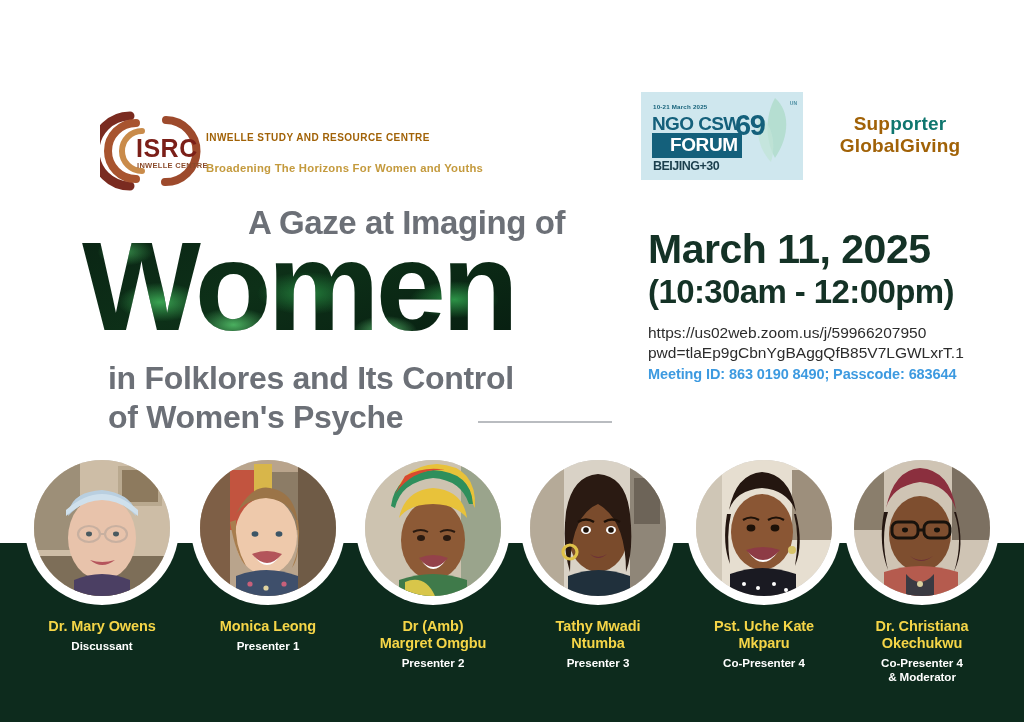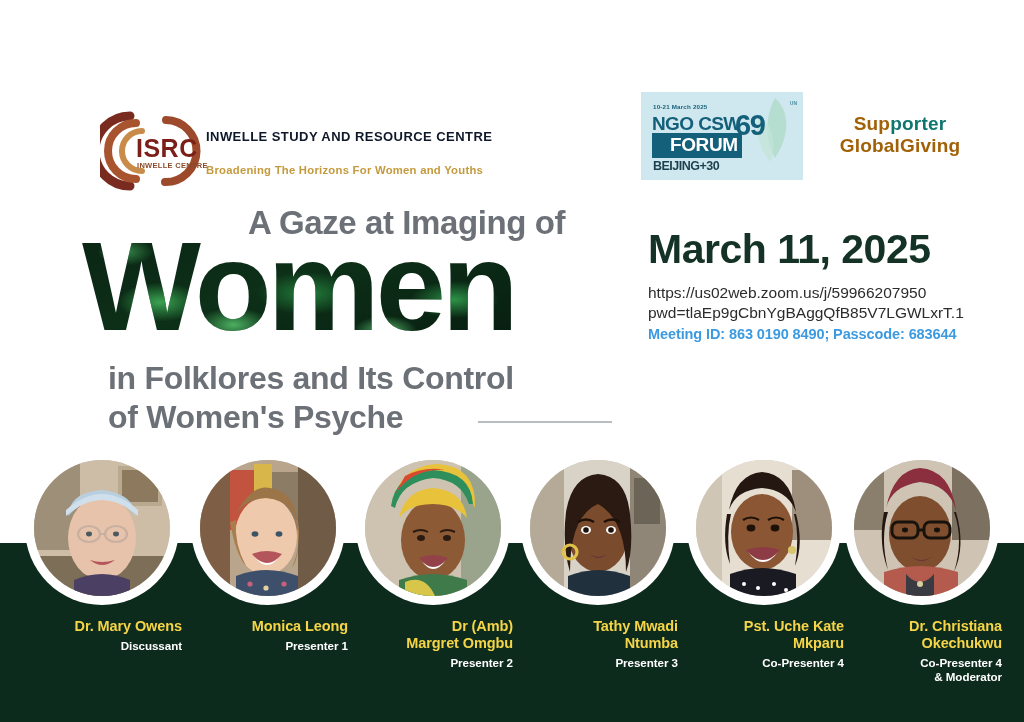--- a/index.html
+++ b/index.html
@@ -46,24 +46,24 @@
     width:110px;
     height:82px;
     flex:0 0 110px;
   }
   .isrc-mark svg{display:block;}
   .isrc-words{
     margin-left:-4px;
     padding-top:4px;
   }
   .isrc-title{
-    font-size:13px;
+    font-size:10px;
     font-weight:bold;
     letter-spacing:.45px;
-    color:#0f172a;
+    color:#a16207;
     white-space:nowrap;
     line-height:1.15;
   }
   .isrc-tag{
     font-size:11.3px;
     font-weight:bold;
     letter-spacing:.25px;
     color:#c49a3d;
     white-space:nowrap;
     margin-top:19px;
@@ -243,21 +243,21 @@
   .speakers{
     position:absolute;
     left:0; top:0;
     width:1024px; height:722px;
     z-index:5;
     pointer-events:none;
   }
   .speaker{
     position:absolute;
     width:160px;
-    text-align:right;
+    text-align:center;
     pointer-events:auto;
   }
   .sp-photo{
     width:136px; height:136px;
     margin:0 auto;
     border-radius:50%;
     background:#cfcfcf;
     box-shadow:0 0 0 9px #ffffff;
     overflow:hidden;
     position:relative;
@@ -333,20 +333,21 @@
     <div class="t-women">Women</div>
     <div class="t-sub">
       <div>in Folklores and Its Control</div>
       <div>of Women's Psyche</div>
     </div>
     <div class="t-rule"></div>
   </div>
 
   <div class="info-block">
     <div class="d-date">March 11, 2025</div>
+    <div class="d-time">(10:30am - 12:00pm)</div>
     <div class="z-url">
       <div>https://us02web.zoom.us/j/59966207950</div>
       <div>pwd=tlaEp9gCbnYgBAggQfB85V7LGWLxrT.1</div>
     </div>
     <div class="z-meet">Meeting ID: 863 0190 8490; Passcode: 683644</div>
   </div>
 
   <div class="speakers">
 
     <div class="speaker" style="left:22px; top:460px;">

